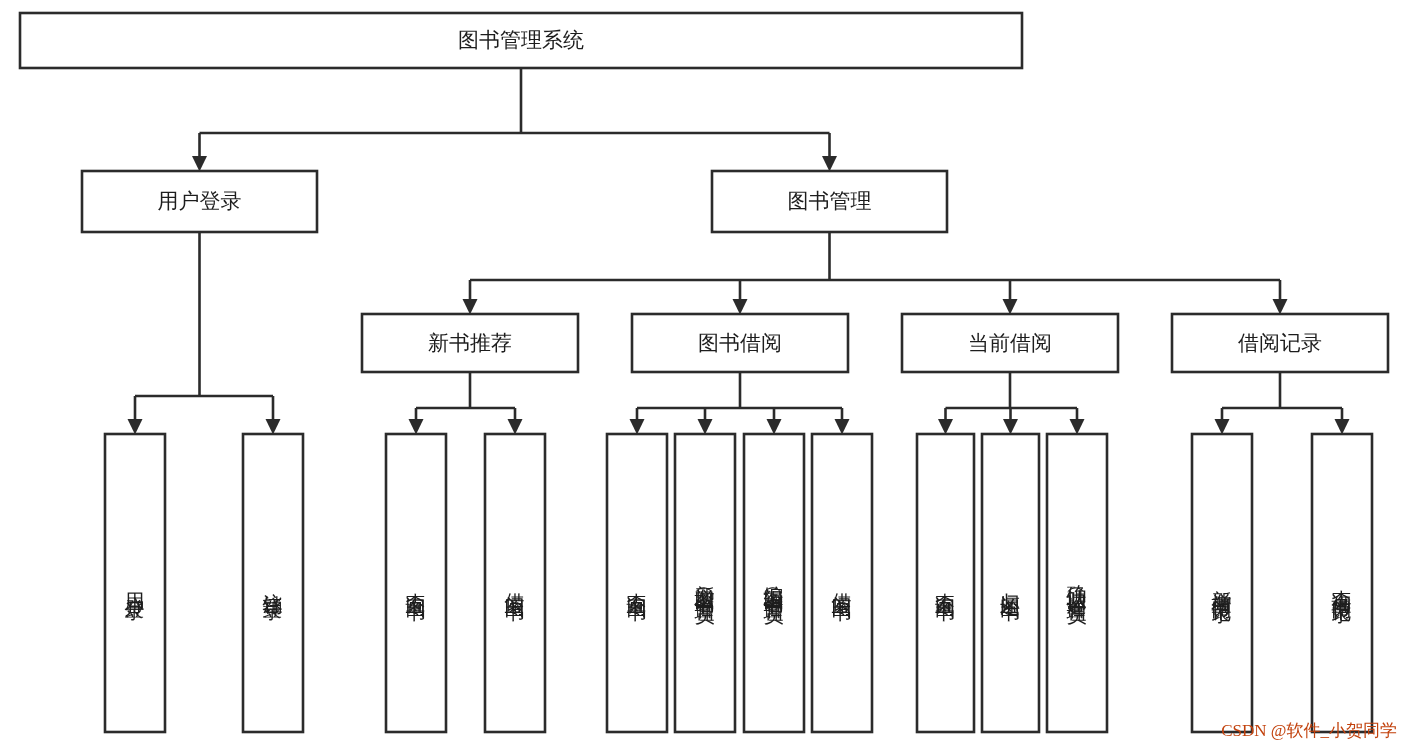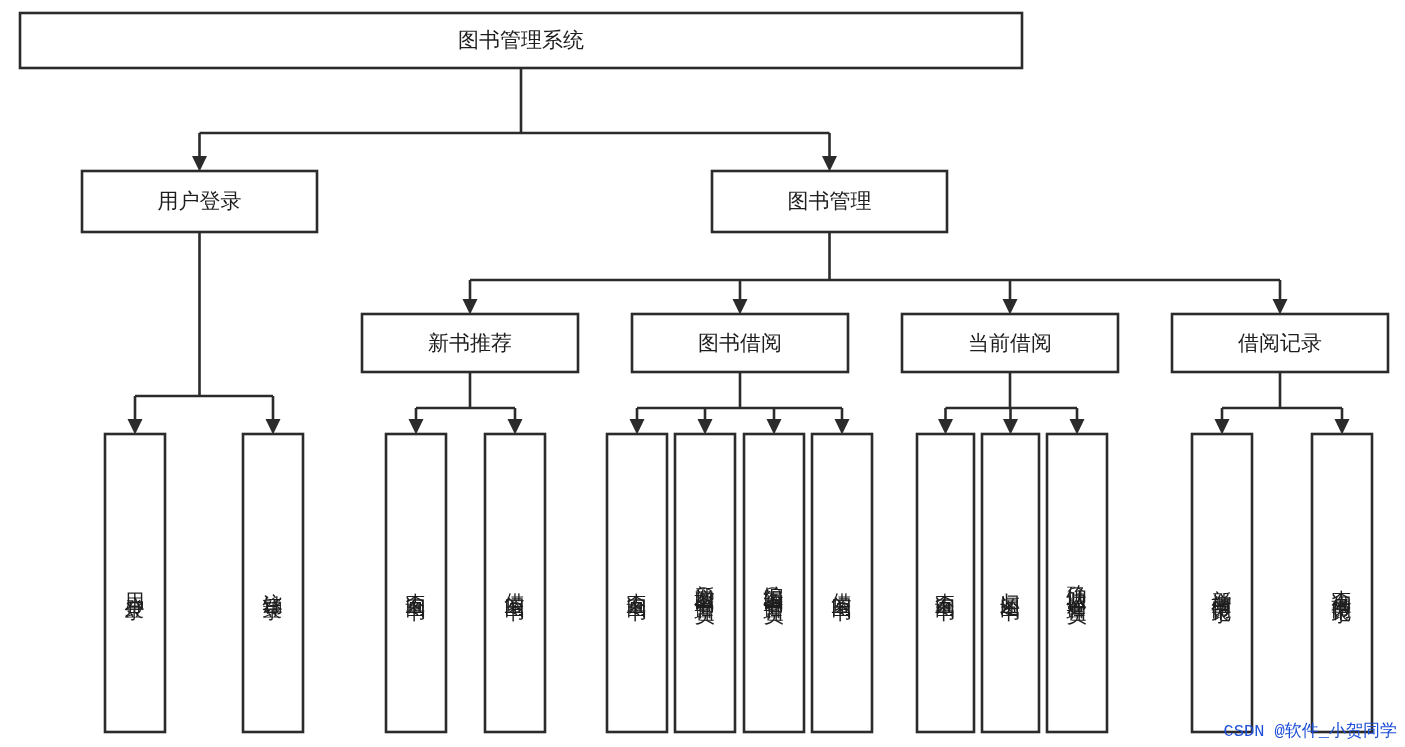--- a/index.html
+++ b/index.html
@@ -55,23 +55,23 @@
     writing-mode: vertical-rl;
     text-orientation: upright;
     letter-spacing: 3px;
     dominant-baseline: central;
     text-anchor: middle;
   }
   .watermark {
     position: absolute;
     right: 8px;
     bottom: 5px;
-    font-family: Liberation Mono, monospace;
+    font-family: Liberation Serif, serif;
     font-size: 17px;
-    color: #1d4ed8;
+    color: #c2410c;
     white-space: nowrap;
     user-select: none;
   }
 </style>
 </head>
 <body>
 
 <div id="diagram-root">
   <svg class="flow" viewBox="0 0 1405 747" xmlns="http://www.w3.org/2000/svg">
     <g id="edges-layer">

